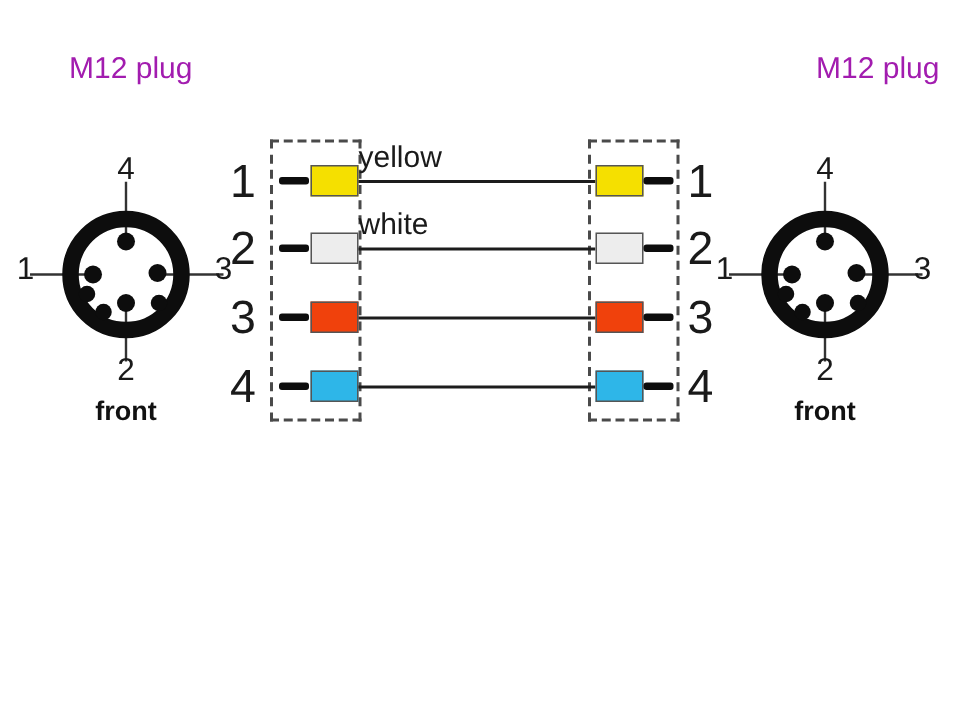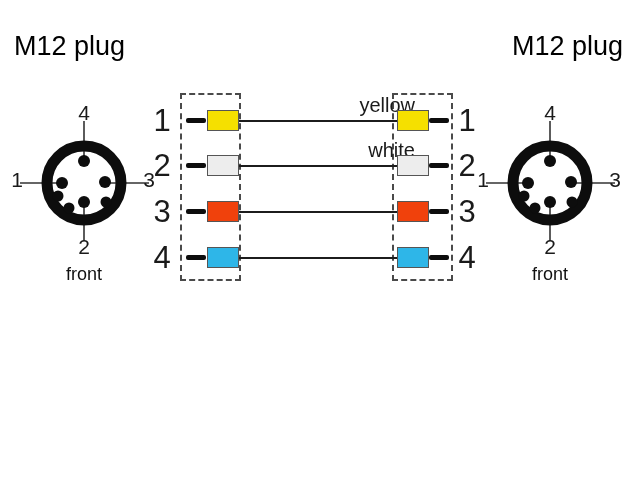--- a/index.html
+++ b/index.html
@@ -3,44 +3,44 @@
 <meta charset="utf-8">
 <style>
   html,body{margin:0;padding:0;}
   body{
     width:640px;height:480px;position:relative;background:#ffffff;
     font-family:"Liberation Sans","DejaVu Sans",sans-serif;color:#111;
     overflow:hidden;
   }
   .abs{position:absolute;}
   
-  .title{font-size:27px;line-height:28px;color:#000000;}
+  .title{font-size:20px;line-height:28px;color:#a21caf;margin-left:32px;}
   
   .connector{width:160px;height:192px;}
   .connector .pin-label{font-size:21px;line-height:22px;color:#1a1a1a;text-align:center;}
   .connector .pin-top{left:0;width:160px;top:7px;}
   .connector .pin-bottom{left:0;width:160px;top:141px;}
   .connector .pin-left{left:2px;width:22px;top:74px;}
   .connector .pin-right{left:134px;width:22px;top:74px;}
-  .connector .caption{left:0;width:160px;top:169px;font-size:18px;font-weight:normal;text-align:center;color:#111;}
+  .connector .caption{left:0;width:160px;top:169px;font-size:18px;font-weight:bold;text-align:center;color:#111;}
   .connector svg{left:0;top:26px;}
   
   .dashed-box{width:61px;height:188px;top:93px;border:2px dashed #4a4a4a;box-sizing:border-box;background:transparent;}
   .wire-row{left:146px;width:348px;height:46px;}
   .wire-row .wp{font-size:31px;line-height:46px;color:#1a1a1a;text-align:center;width:32px;top:0;}
   .wire-row .wp-left{left:0;}
   .wire-row .wp-right{left:305px;}
   .wire-row .stub{width:20px;height:5px;background:#0d0d0d;border-radius:2px;top:20px;}
   .wire-row .stub-left{left:40px;}
   .wire-row .stub-right{left:283px;}
   .wire-row .chip{width:32px;height:21px;top:12px;border:1px solid #555;box-sizing:border-box;}
   .wire-row .chip-left{left:61px;}
   .wire-row .chip-right{left:251px;}
   .wire-row .wire{left:93px;width:158px;height:2px;top:22px;background:#1c1c1c;}
-  .wire-row .wire-label{left:111px;width:158px;top:-6px;height:26px;line-height:26px;font-size:20px;text-align:right;color:#1a1a1a;}
+  .wire-row .wire-label{left:93px;width:158px;top:-6px;height:26px;line-height:26px;font-size:20px;text-align:left;color:#1a1a1a;}
 </style>
 </head>
 <body>
 
 <div class="abs title" style="left:14px;top:32px;">M12 plug</div>
 <div class="abs title" style="left:512px;top:32px;">M12 plug</div>
 
 <div class="abs connector" style="left:4px;top:95px;">
   <span class="abs pin-label pin-top">4</span>
   <svg class="abs" width="160" height="122" viewBox="0 0 160 122">

